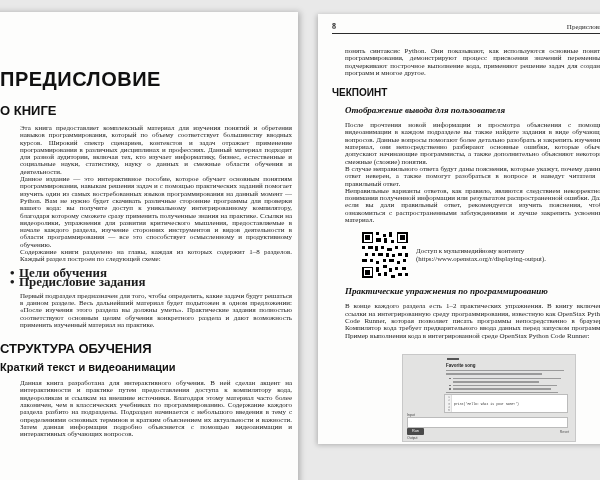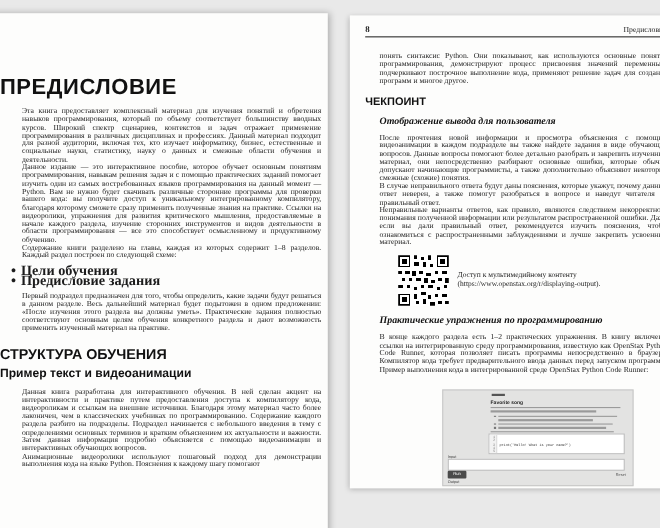--- a/index.html
+++ b/index.html
@@ -51,32 +51,32 @@
   .run-btn{position:absolute;left:4px;top:73px;width:17px;height:7px;background:#4a4a4a;border-radius:1px;color:#fff;font-size:3.8px;line-height:7px;text-align:center;}
   .reset-link{position:absolute;right:6px;top:75px;font-size:3.5px;color:#555;}
   .fig-output-label{position:absolute;left:4px;top:81px;font-size:3.5px;color:#444;}
 </style>
 </head>
 <body>
 
 <div class="page page-left">
   <div class="lp-content">
     <h1 class="book-title">ПРЕДИСЛОВИЕ</h1>
+    <h2 class="sec">О КНИГЕ</h2>
     <p class="body first">Эта книга предоставляет комплексный материал для изучения понятий и обретения навыков программирования, который по объему соответствует большинству вводных курсов. Широкий спектр сценариев, контекстов и задач отражает применение программирования в различных дисциплинах и профессиях. Данный материал подходит для разной аудитории, включая тех, кто изучает информатику, бизнес, естественные и социальные науки, статистику, науку о данных и смежные области обучения и деятельности.</p>
     <p class="body">Данное издание — это интерактивное пособие, которое обучает основным понятиям программирования, навыкам решения задач и с помощью практических заданий помогает изучить один из самых востребованных языков программирования на данный момент — Python. Вам не нужно будет скачивать различные сторонние программы для проверки вашего кода: вы получите доступ к уникальному интегрированному компилятору, благодаря которому сможете сразу применить полученные знания на практике. Ссылки на видеоролики, упражнения для развития критического мышления, предоставляемые в начале каждого раздела, изучение сторонних инструментов и видов деятельности в области программирования — все это способствует осмысленному и продуктивному обучению.</p>
     <p class="body">Содержание книги разделено на главы, каждая из которых содержит 1–8 разделов. Каждый раздел построен по следующей схеме:</p>
     <ul class="bullets">
       <li>Цели обучения</li>
       <li>Предисловие задания</li>
     </ul>
     <p class="body first">Первый подраздел предназначен для того, чтобы определить, какие задачи будут решаться в данном разделе. Весь дальнейший материал будет подытожен в одном предложении: «После изучения этого раздела вы должны уметь». Практические задания полностью соответствуют основным целям обучения конкретного раздела и дают возможность применить изученный материал на практике.</p>
     <h2 class="sec">СТРУКТУРА ОБУЧЕНИЯ</h2>
-    <h3 class="subsec">Пример текст и видеоанимации</h3>
+    <h3 class="subsec">Краткий текст и видеоанимации</h3>
     <p class="body first">Данная книга разработана для интерактивного обучения. В ней сделан акцент на интерактивности и практике путем предоставления доступа к компилятору кода, видеороликам и ссылкам на внешние источники. Благодаря этому материал часто более лаконичен, чем в классических учебниках по программированию. Содержание каждого раздела разбито на подразделы. Подраздел начинается с небольшого введения в тему с определениями основных терминов и кратким объяснением их актуальности и важности. Затем данная информация подробно объясняется с помощью видеоанимации и интерактивных обучающих вопросов.</p>
-    <p class="body">Анимационные видеоролики используют пошаговый подход для демонстрации выполнения кода на языке Python. Пояснения к каждому шагу помогают</p>
   </div>
 </div>
 
 <div class="page page-right">
   <div class="rp-content">
     <div class="rheader">
       <span class="pagenum">8</span>
       <span class="runhead">Предисловие</span>
     </div>
     <div class="rule"></div>

